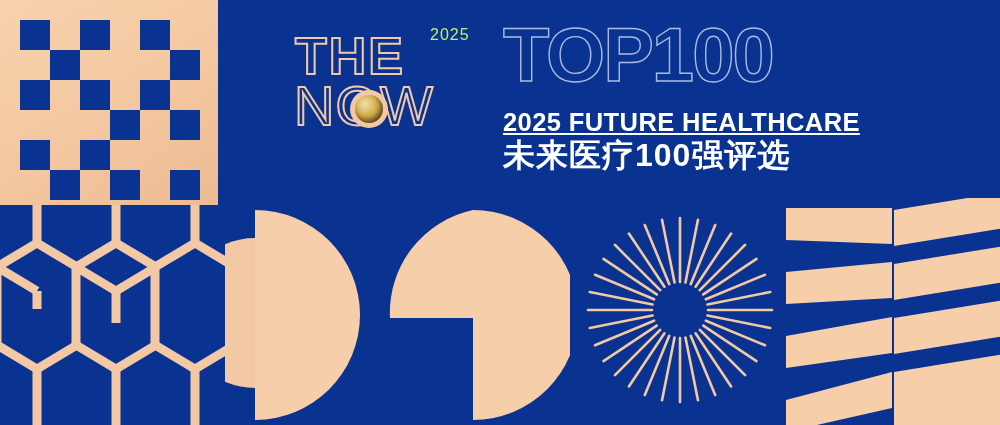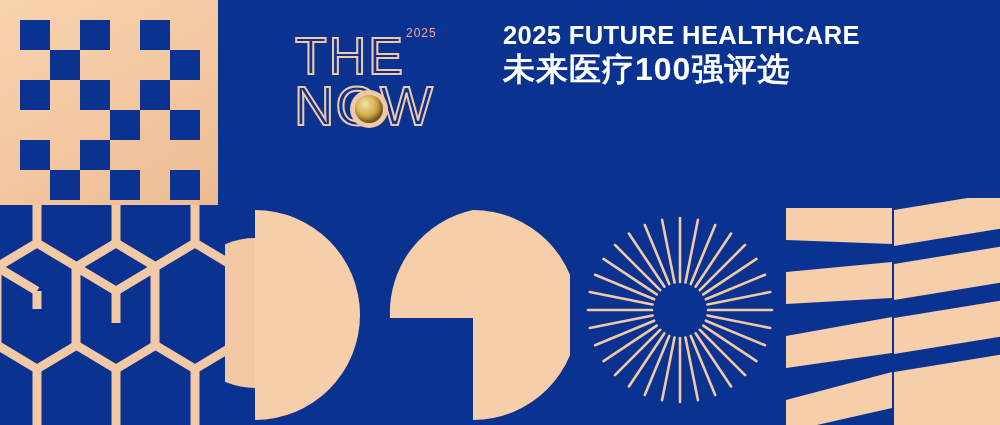--- a/index.html
+++ b/index.html
@@ -25,25 +25,25 @@
   #checker-grid .cell.on{background:#0a3391;}
 
   
   #logo-block{
     position:absolute;left:290px;top:22px;width:190px;height:165px;
   }
   #logo-the{
     position:absolute;left:5px;top:8px;
     font-size:52px;letter-spacing:2px;line-height:1;
     color:transparent;-webkit-text-stroke:2px #f2c9a4;
-    font-weight:400;
+    font-weight:700;
   }
   #logo-year{
-    position:absolute;left:116px;top:4px;
-    font-size:12px;letter-spacing:1px;color:#fca5a5;font-weight:400;
+    position:absolute;left:140px;top:4px;
+    font-size:16px;letter-spacing:1px;color:#bef264;font-weight:400;
   }
   #logo-now{
     position:absolute;left:4px;top:56px;
     font-size:56px;letter-spacing:1px;line-height:1;
     color:transparent;-webkit-text-stroke:2px #f2c9a4;
     font-weight:400;
   }
   #logo-orb{
     position:absolute;left:60px;top:68px;width:38px;height:38px;border-radius:50%;
     background:#f2c9a4;
@@ -65,21 +65,21 @@
   #title-block{position:absolute;left:503px;top:20px;width:350px;height:175px;}
   #title-top100{
     font-size:76px;font-weight:700;letter-spacing:-2px;line-height:.92;
     color:transparent;-webkit-text-stroke:1.4px #a9bbe0;
     margin:0;
   }
   .title-en{
     color:#ffffff;font-weight:700;font-size:25.5px;letter-spacing:.4px;
     line-height:1.08;margin:0;white-space:nowrap;
   }
-  #title-line1{margin-top:2px;}
+  #title-line1{margin-top:19px;text-decoration:underline;}
   #title-cn{
     color:#ffffff;font-weight:700;font-size:32px;letter-spacing:1px;
     line-height:1.12;margin:2px 0 16px 0;white-space:nowrap;
   }
 
   
   #hex-block{position:absolute;left:0;top:205px;width:232px;height:220px;}
 
   
   #shape-block{position:absolute;left:225px;top:200px;width:345px;height:225px;}
@@ -139,20 +139,21 @@
   </div>
 
   <div id="logo-block">
     <div id="logo-the">THE</div>
     <div id="logo-year">2025</div>
     <div id="logo-now">NOW</div>
     <div id="logo-orb"></div>
   </div>
 
   <div id="title-block">
+    <div id="title-top100">TOP100</div>
     <div id="title-line1" class="title-en">2025 FUTURE HEALTHCARE</div>
     <div id="title-cn">未来医疗100强评选</div>
   </div>
 
   <div id="hex-block">
     <svg width="232" height="220" viewBox="0 0 232 220">
       <g stroke="#f2c9a4" stroke-width="9" stroke-linecap="butt" fill="none">
 
         <line x1="37" y1="-10" x2="37" y2="38"></line>
         <line x1="116" y1="-10" x2="116" y2="38"></line>

